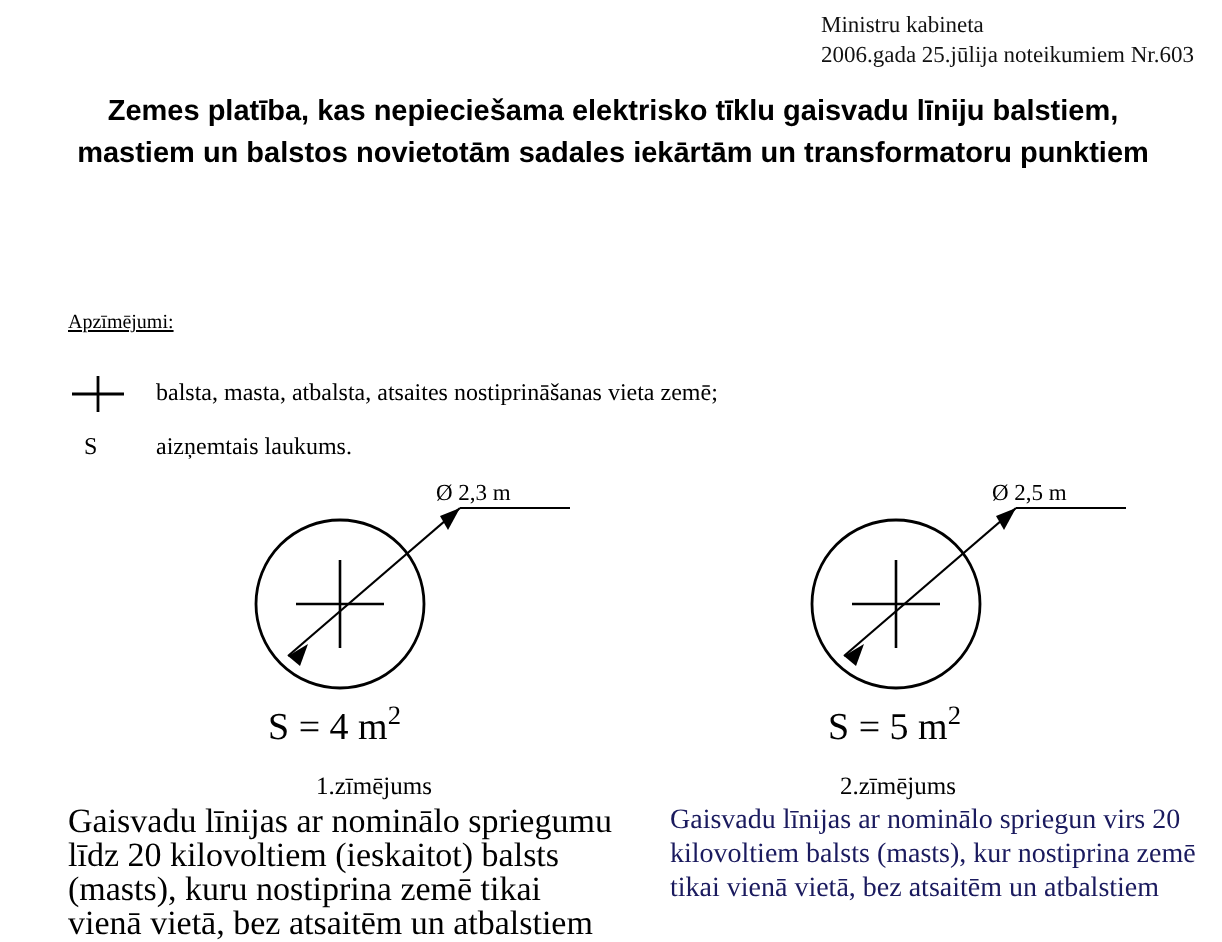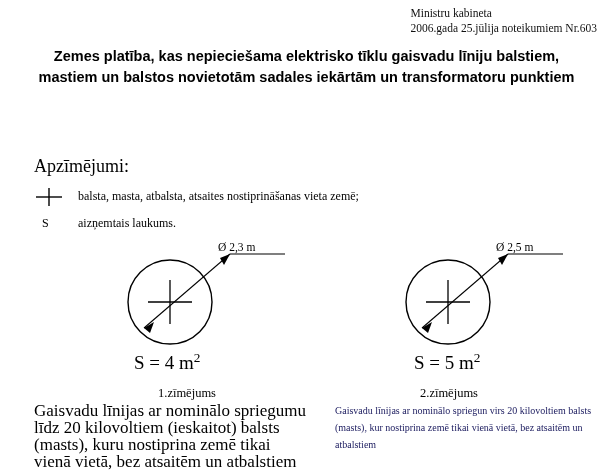--- a/index.html
+++ b/index.html
@@ -37,21 +37,22 @@
     font-family: "Liberation Sans", sans-serif;
     font-weight: bold;
     font-size: 14.5px;
     line-height: 21px;
     color: #000;
   }
   .legend-title {
     position: absolute;
     top: 156px;
     left: 34px;
-    font-size: 18px;
+    font-size: 10px;
+    text-decoration: underline;
   }
   .legend-row1 {
     position: absolute;
     top: 189px;
     left: 34px;
     font-size: 12px;
   }
   .legend-row1 .cross {
     position: absolute;
     left: 0px;
@@ -116,21 +117,21 @@
     top: 402px;
     width: 272px;
     font-size: 17px;
     line-height: 17px;
   }
   .body-right {
     position: absolute;
     left: 335px;
     top: 402px;
     width: 268px;
-    font-size: 10px;
+    font-size: 14px;
     line-height: 17px;
     color: #1a1a5e;
   }
   .sup { vertical-align: super; font-size: 0.7em; }
   svg { display: block; overflow: visible; }
 </style>
 </head>
 <body>
 
 <div class="page">

